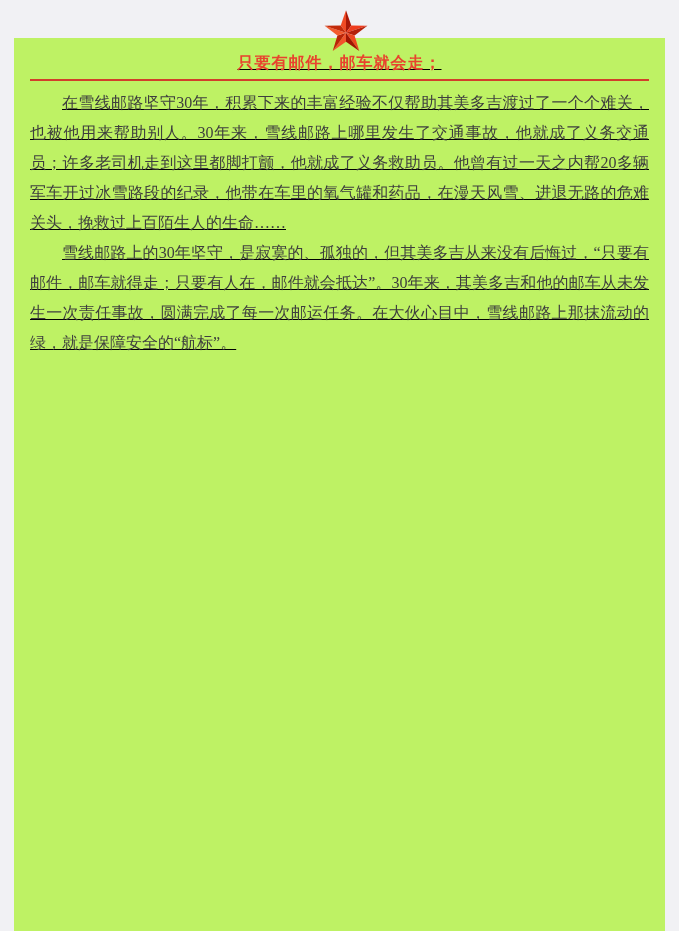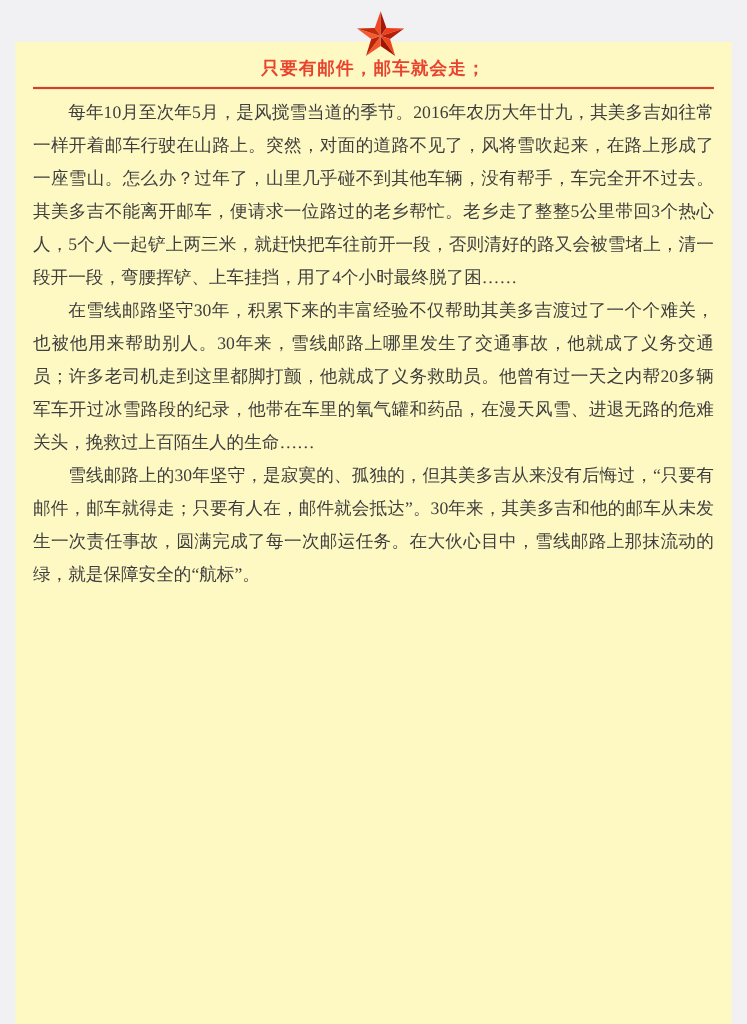--- a/index.html
+++ b/index.html
@@ -13,21 +13,22 @@
     background: #f1f1f4;
     font-family: "Liberation Serif", "DejaVu Serif", serif;
     position: relative;
   }
   .card {
     position: absolute;
     left: 14px;
     right: 14px;
     top: 38px;
     bottom: 0;
-    background: #fef9c3;
+    background: #bef264;
+    text-decoration: underline;
   }
   .star-wrap {
     position: absolute;
     top: 5px;
     left: 317px;
     width: 58px;
     height: 52px;
     z-index: 2;
   }
   .star-wrap svg { display: block; width: 100%; height: 100%; }
@@ -84,19 +85,18 @@
 <div class="card">
   <div class="card-inner">
 
     <div class="slogan">
       <div class="slogan-line">只要有邮件，邮车就会走；</div>
     </div>
 
     <div class="divider"></div>
 
     <div class="article">
-      <p>每年10月至次年5月，是风搅雪当道的季节。2016年农历大年廿九，其美多吉如往常一样开着邮车行驶在山路上。突然，对面的道路不见了，风将雪吹起来，在路上形成了一座雪山。怎么办？过年了，山里几乎碰不到其他车辆，没有帮手，车完全开不过去。其美多吉不能离开邮车，便请求一位路过的老乡帮忙。老乡走了整整5公里带回3个热心人，5个人一起铲上两三米，就赶快把车往前开一段，否则清好的路又会被雪堵上，清一段开一段，弯腰挥铲、上车挂挡，用了4个小时最终脱了困……</p>
       <p>在雪线邮路坚守30年，积累下来的丰富经验不仅帮助其美多吉渡过了一个个难关，也被他用来帮助别人。30年来，雪线邮路上哪里发生了交通事故，他就成了义务交通员；许多老司机走到这里都脚打颤，他就成了义务救助员。他曾有过一天之内帮20多辆军车开过冰雪路段的纪录，他带在车里的氧气罐和药品，在漫天风雪、进退无路的危难关头，挽救过上百陌生人的生命……</p>
       <p>雪线邮路上的30年坚守，是寂寞的、孤独的，但其美多吉从来没有后悔过，“只要有邮件，邮车就得走；只要有人在，邮件就会抵达”。30年来，其美多吉和他的邮车从未发生一次责任事故，圆满完成了每一次邮运任务。在大伙心目中，雪线邮路上那抹流动的绿，就是保障安全的“航标”。</p>
     </div>
 
   </div>
 </div>
 
 </body></html>

